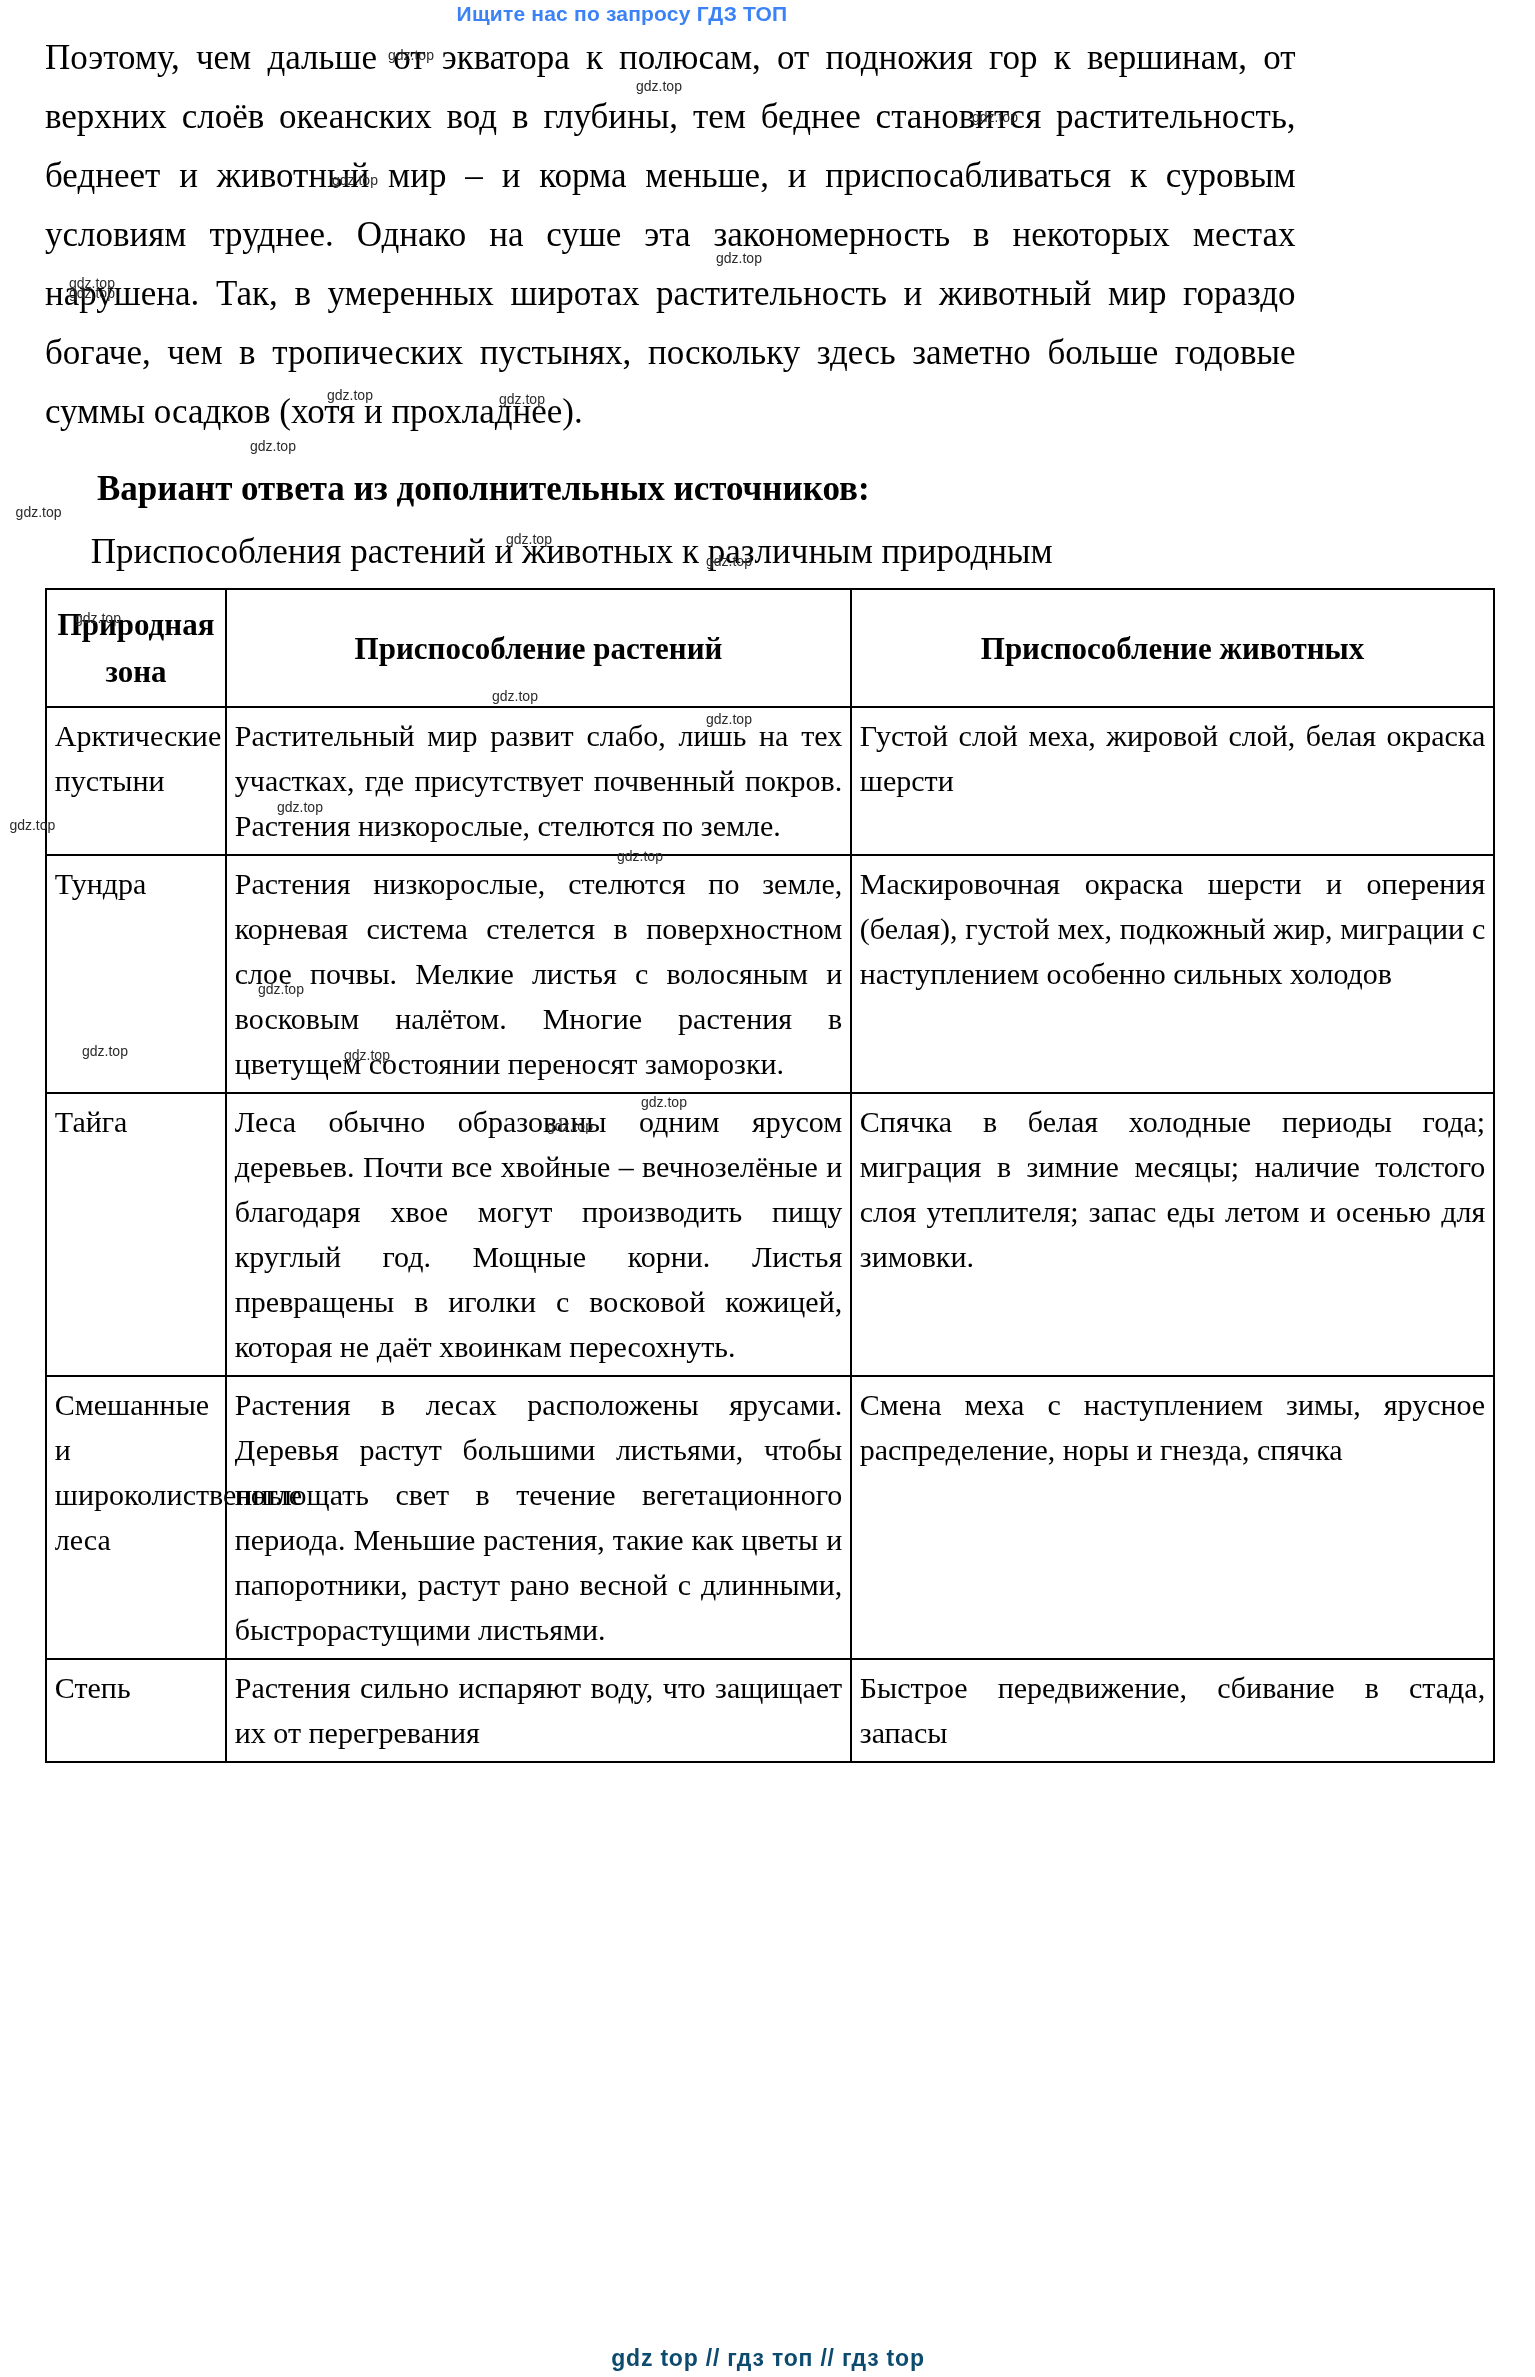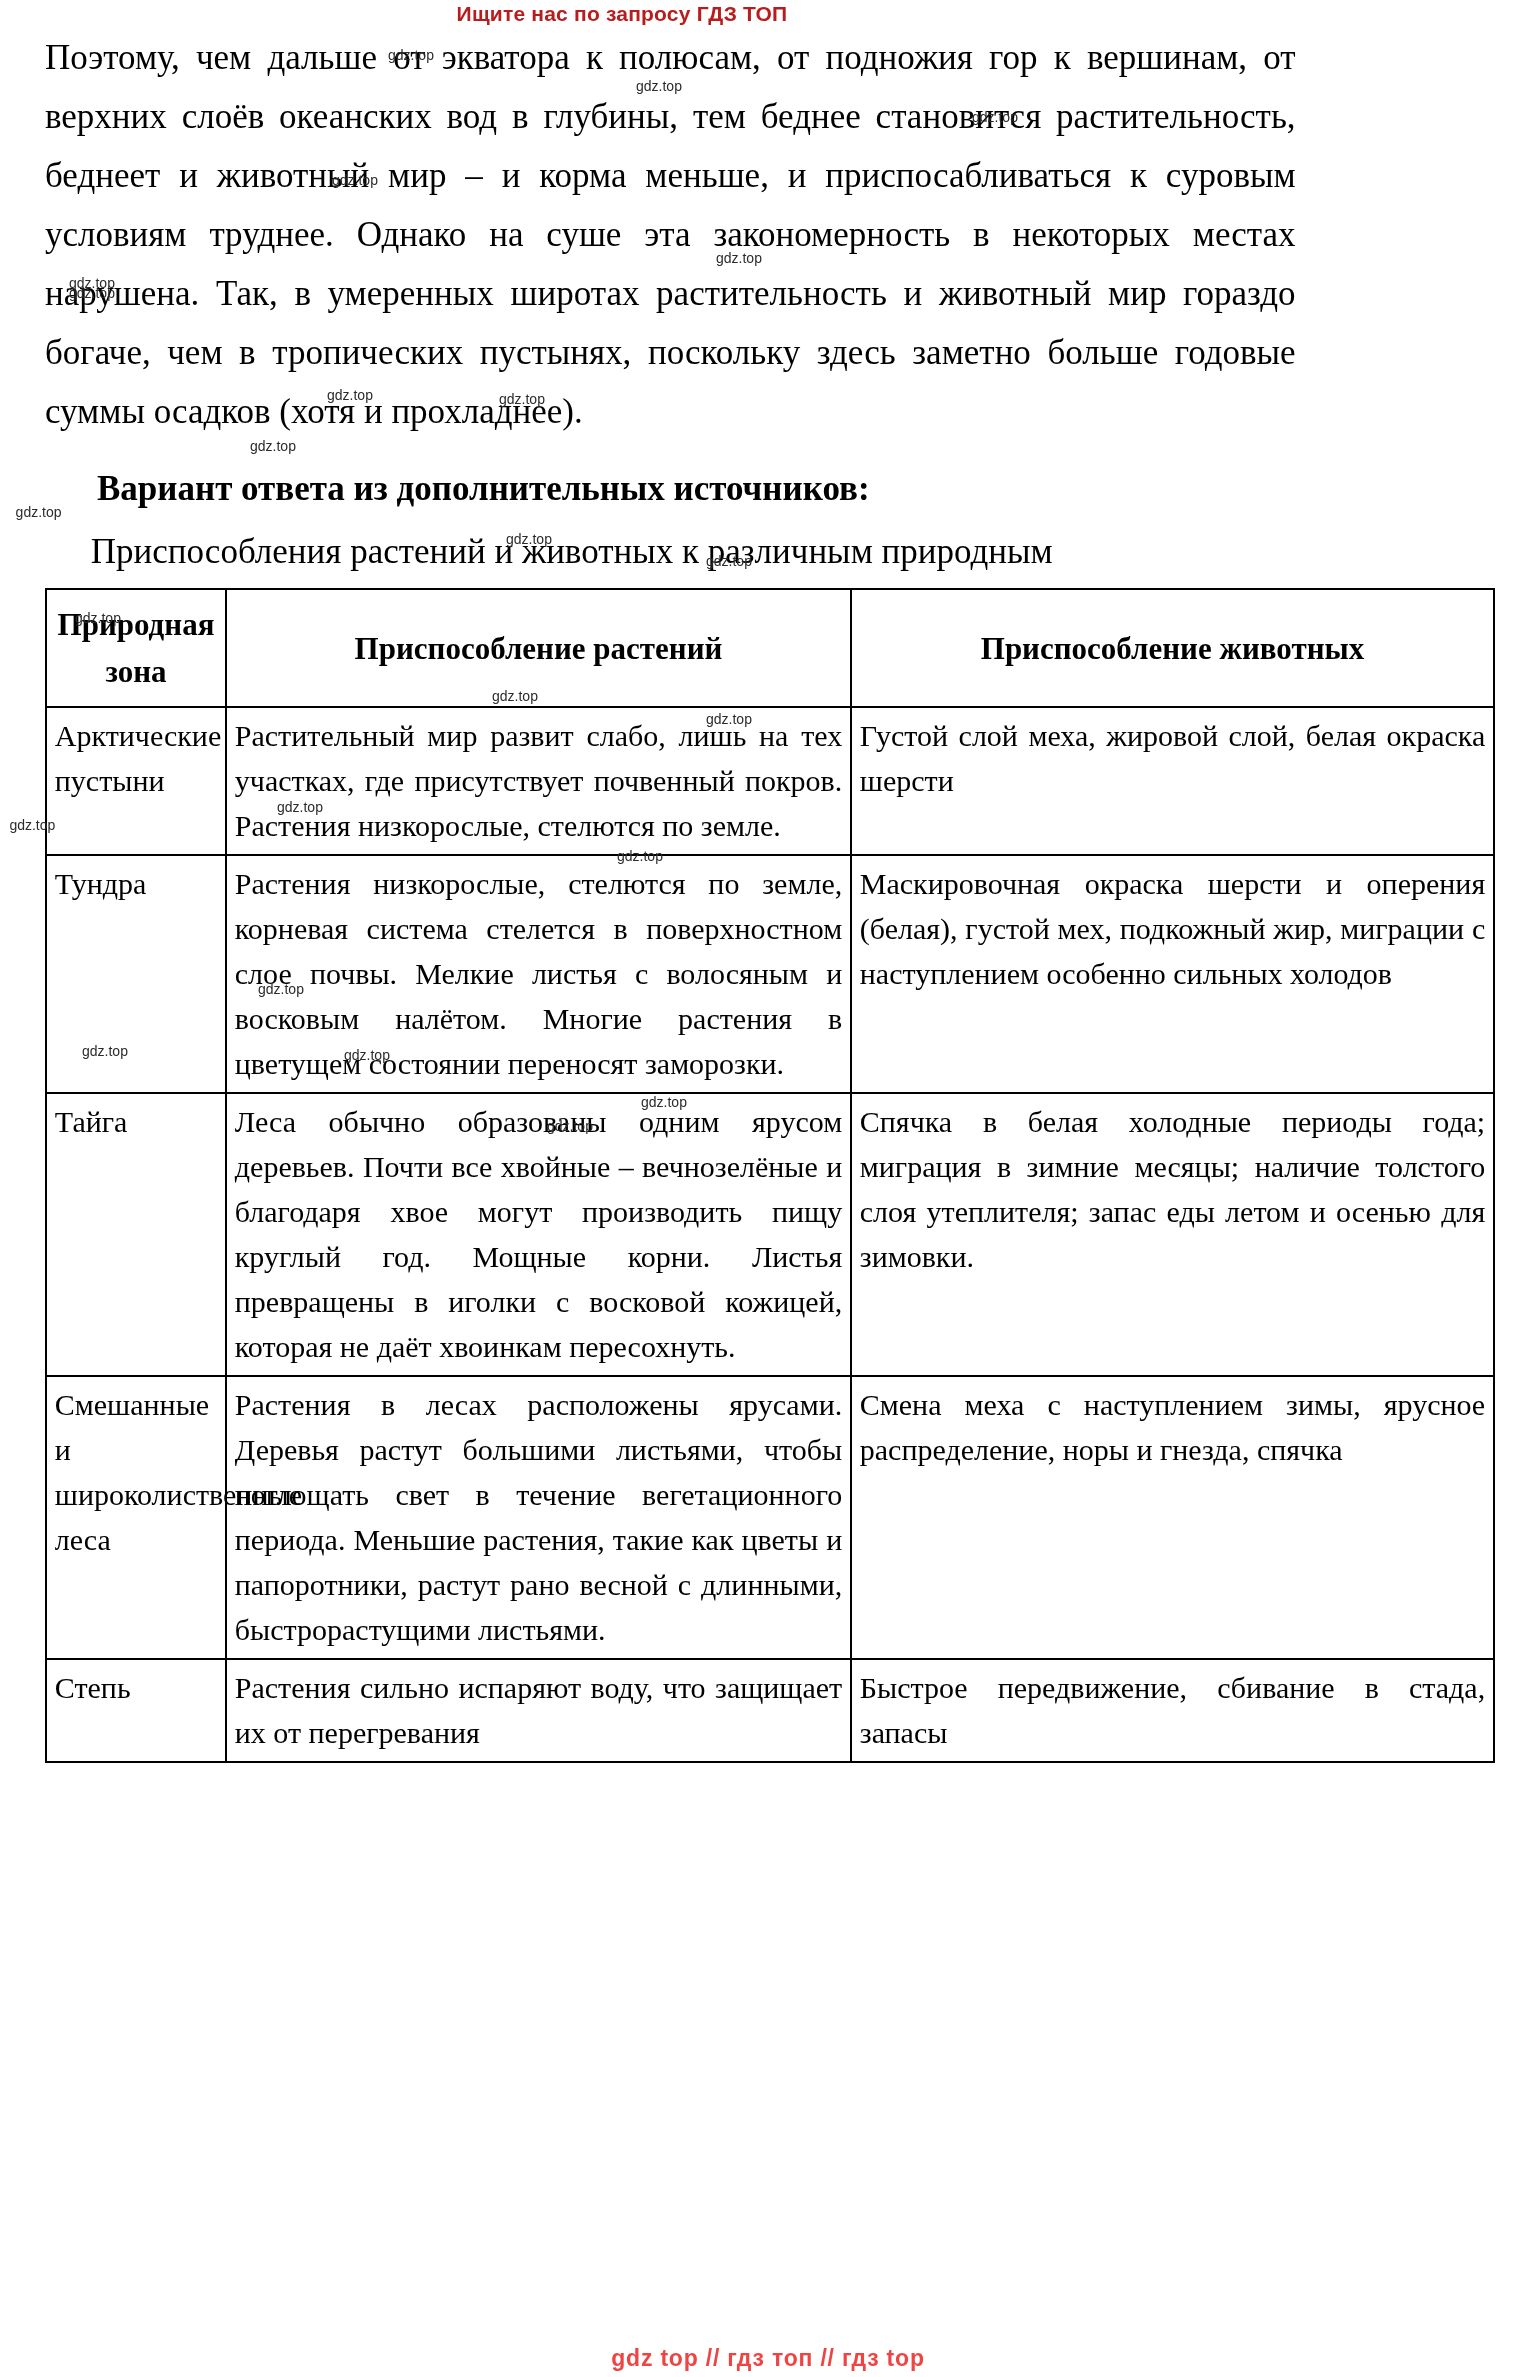--- a/index.html
+++ b/index.html
@@ -19,36 +19,36 @@
   
   .promo-top {
     position: absolute;
     top: 1.6px;
     left: 0;
     width: 1244px;
     text-align: center;
     font-family: "Liberation Sans", sans-serif;
     font-size: 21px;
     font-weight: bold;
-    color: #b91c1c;
+    color: #3b82f6;
     letter-spacing: 0.2px;
     white-space: nowrap;
   }
 
   
   .promo-bottom {
     position: absolute;
     top: 2345px;
     left: 0;
     width: 1536px;
     text-align: center;
     font-family: "Liberation Sans", sans-serif;
     font-size: 23px;
     font-weight: bold;
-    color: #ef4444;
+    color: #0c4a6e;
     letter-spacing: 0.8px;
     white-space: nowrap;
   }
 
   
   .page {
     position: absolute;
     top: 28px;
     left: 45px;
     width: 1260px;

